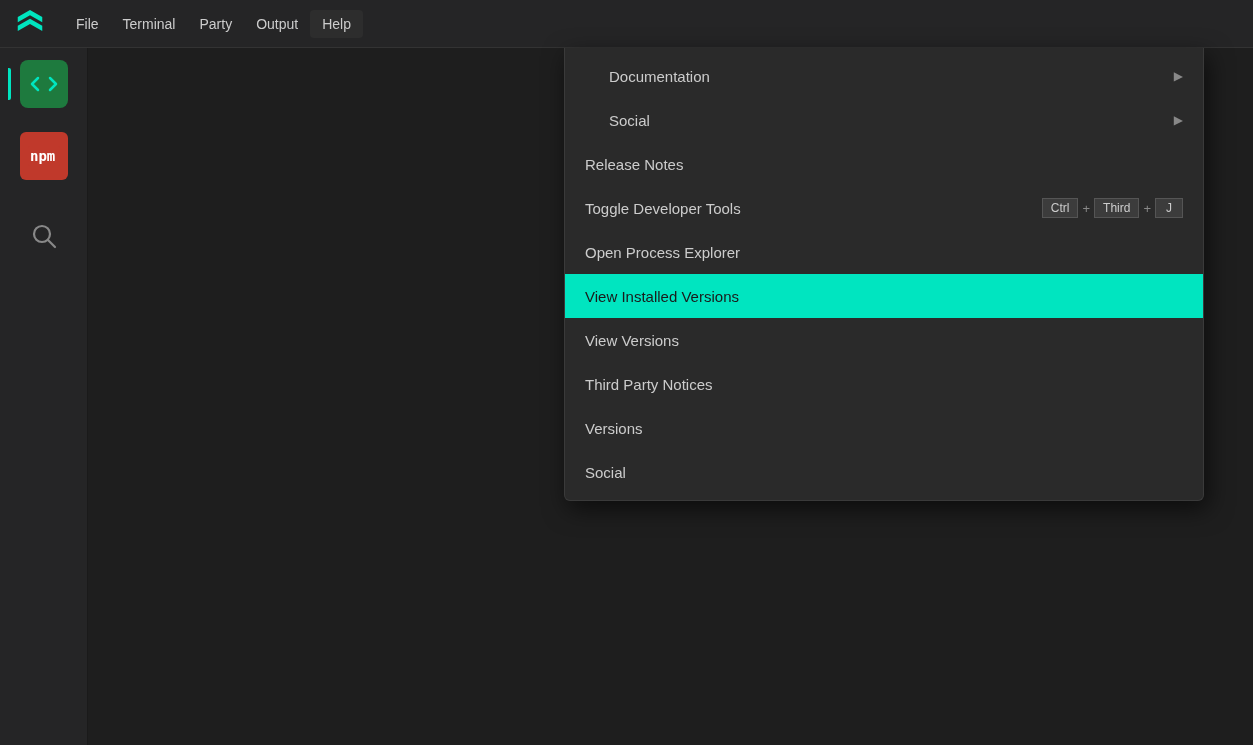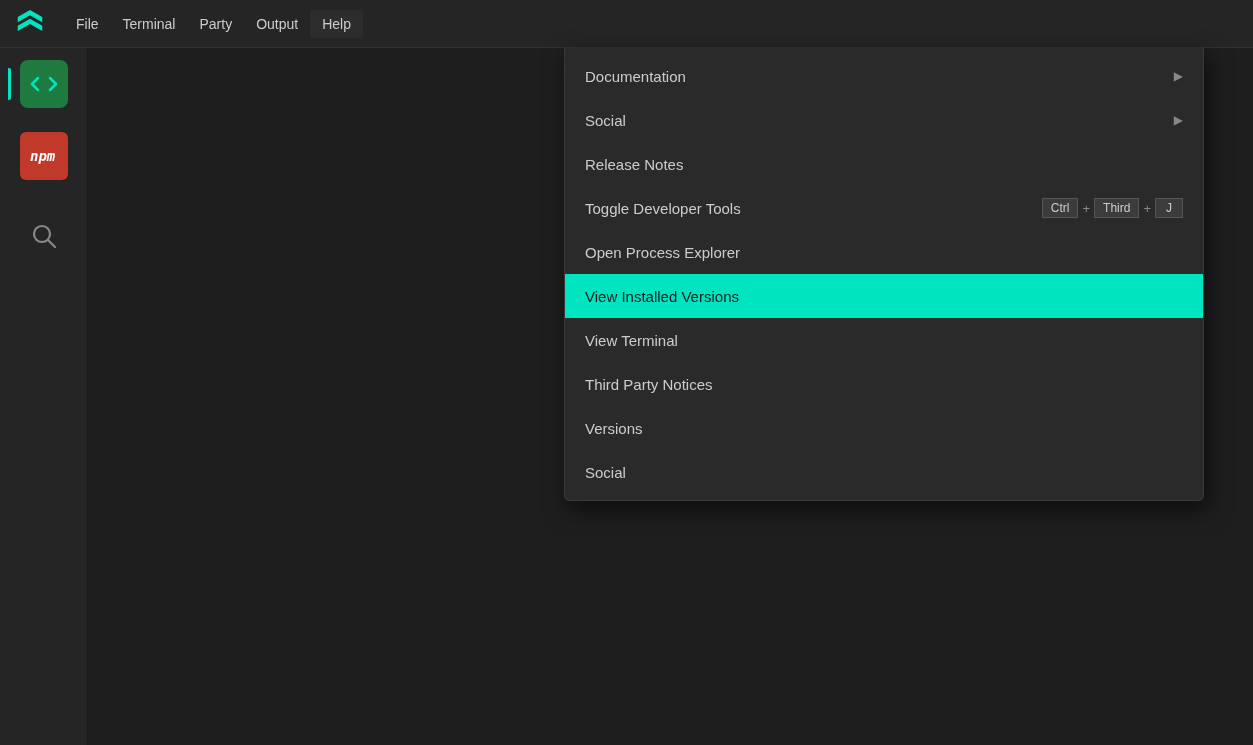--- a/index.html
+++ b/index.html
@@ -69,21 +69,20 @@
 
     .sidebar-btn {
       width: 56px;
       height: 56px;
       display: flex;
       align-items: center;
       justify-content: center;
       border-radius: 8px;
       cursor: pointer;
       position: relative;
-      font-style: italic;
     }
 
     .sidebar-btn-code {
       background-color: #1e7a3e;
       border-radius: 8px;
     }
 
     .sidebar-btn-npm {
       background-color: #c0392b;
       border-radius: 6px;
@@ -151,20 +150,21 @@
 
     .dropdown-item.highlighted {
       background-color: #00e5c0;
       color: #1a1a1a;
     }
 
     .dropdown-item-left {
       display: flex;
       align-items: center;
       gap: 8px;
+      margin-left: 24px;
     }
 
     .chevron-right {
       color: #888;
       font-size: 12px;
     }
 
     
     .kbd-group {
       display: flex;
@@ -270,21 +270,21 @@
 
     <div class="dropdown-item">
       <span>Open Process Explorer</span>
     </div>
 
     <div class="dropdown-item highlighted">
       <span>View Installed Versions</span>
     </div>
 
     <div class="dropdown-item">
-      <span>View Terminal</span>
+      <span>View Versions</span>
     </div>
 
     <div class="dropdown-item">
       <span>Third Party Notices</span>
     </div>
 
     <div class="dropdown-item">
       <span>Versions</span>
     </div>
 

